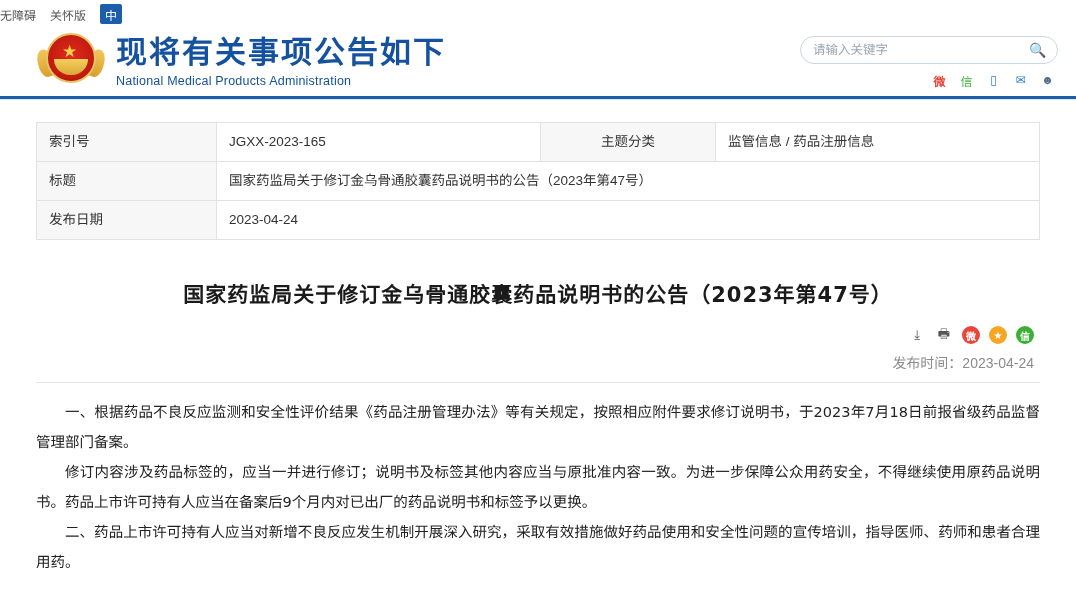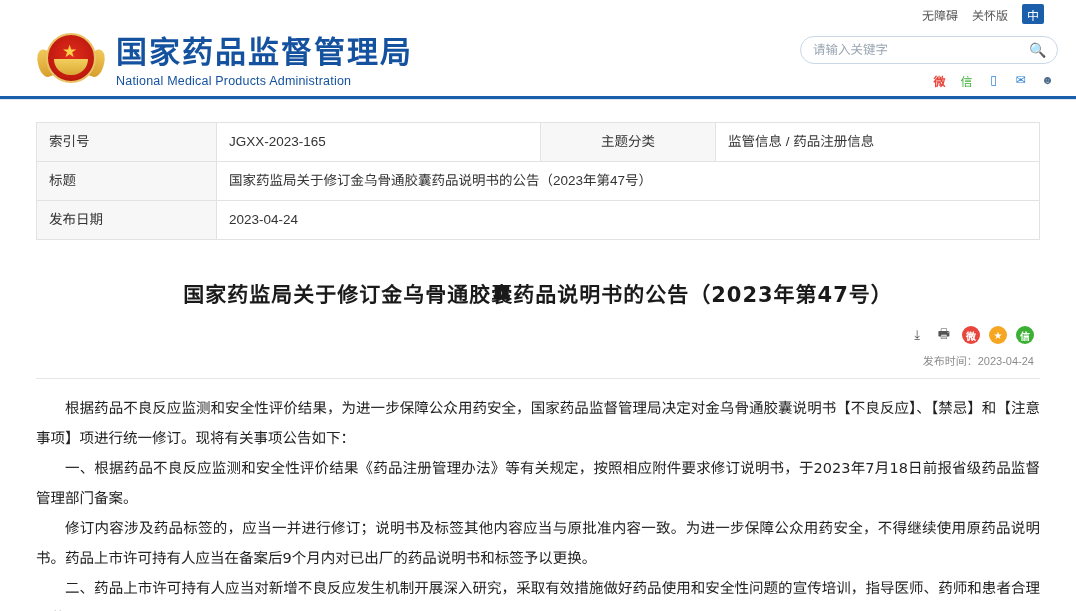--- a/index.html
+++ b/index.html
@@ -13,21 +13,21 @@
     background: #ffffff;
     font-family: "Liberation Sans", "DejaVu Sans", sans-serif;
     color: #333;
   }
 
   
   .topbar {
     height: 28px;
     display: flex;
     align-items: center;
-    justify-content: flex-end;
+    justify-content: flex-start;
     padding-right: 32px;
     font-size: 12px;
     color: #666;
     gap: 14px;
   }
   .topbar .link {
     color: #555;
     text-decoration: none;
     font-size: 12px;
     cursor: pointer;
@@ -227,21 +227,21 @@
     color: #fff;
     font-size: 10px;
     font-weight: bold;
   }
   .tool.weibo { background: #e8453c; }
   .tool.star { background: #f5a623; }
   .tool.wechat { background: #3cb034; }
 
   .pubtime {
     text-align: right;
-    font-size: 11px;
+    font-size: 14px;
     color: #8c8c8c;
     margin-top: 8px;
     padding-right: 6px;
   }
   .hr-dot {
     border-top: 1px solid #e6e6e6;
     margin-top: 10px;
   }
 
   .body-text {
@@ -268,21 +268,21 @@
 
 <div class="header">
   <div class="emblem">
     <div class="wing-l"></div>
     <div class="wing-r"></div>
     <div class="circle"></div>
     <div class="star">★</div>
     <div class="gear"></div>
   </div>
   <div class="titles">
-    <div class="title-cn">国家药品监督管理局</div>
+    <div class="title-cn">现将有关事项公告如下</div>
     <div class="title-en">National Medical Products Administration</div>
   </div>
 
   <div class="header-right">
     <div class="searchbox">
       <input type="text" placeholder="请输入关键字" style="">
       <span class="search-icon">🔍</span>
     </div>
     <div class="social-row">
       <span class="sicon weibo">微</span>
@@ -324,19 +324,18 @@
     <span class="tool">🖶</span>
     <span class="tool round weibo">微</span>
     <span class="tool round star">★</span>
     <span class="tool round wechat">信</span>
   </div>
 
   <div class="pubtime">发布时间：2023-04-24</div>
   <div class="hr-dot"></div>
 
   <div class="body-text">
-    <p>根据药品不良反应监测和安全性评价结果，为进一步保障公众用药安全，国家药品监督管理局决定对金乌骨通胶囊说明书【不良反应】、【禁忌】和【注意事项】项进行统一修订。现将有关事项公告如下：</p>
     <p>一、根据药品不良反应监测和安全性评价结果《药品注册管理办法》等有关规定，按照相应附件要求修订说明书，于2023年7月18日前报省级药品监督管理部门备案。</p>
     <p>修订内容涉及药品标签的，应当一并进行修订；说明书及标签其他内容应当与原批准内容一致。为进一步保障公众用药安全，不得继续使用原药品说明书。药品上市许可持有人应当在备案后9个月内对已出厂的药品说明书和标签予以更换。</p>
     <p>二、药品上市许可持有人应当对新增不良反应发生机制开展深入研究，采取有效措施做好药品使用和安全性问题的宣传培训，指导医师、药师和患者合理用药。</p>
 
   </div>
 </div>
 
 </body></html>

